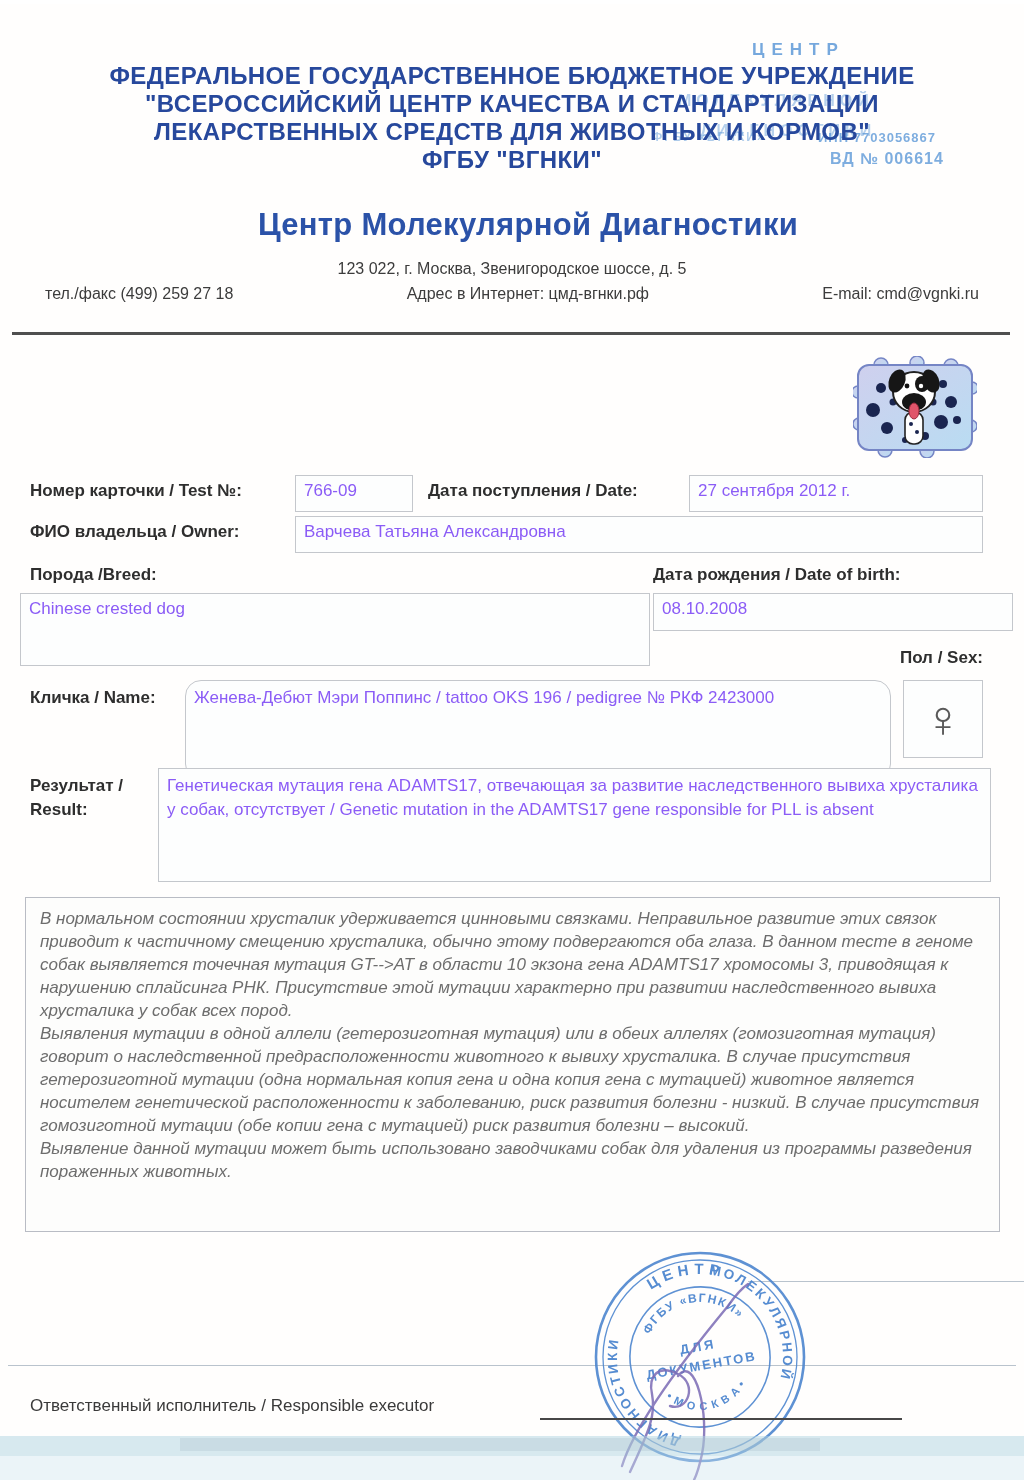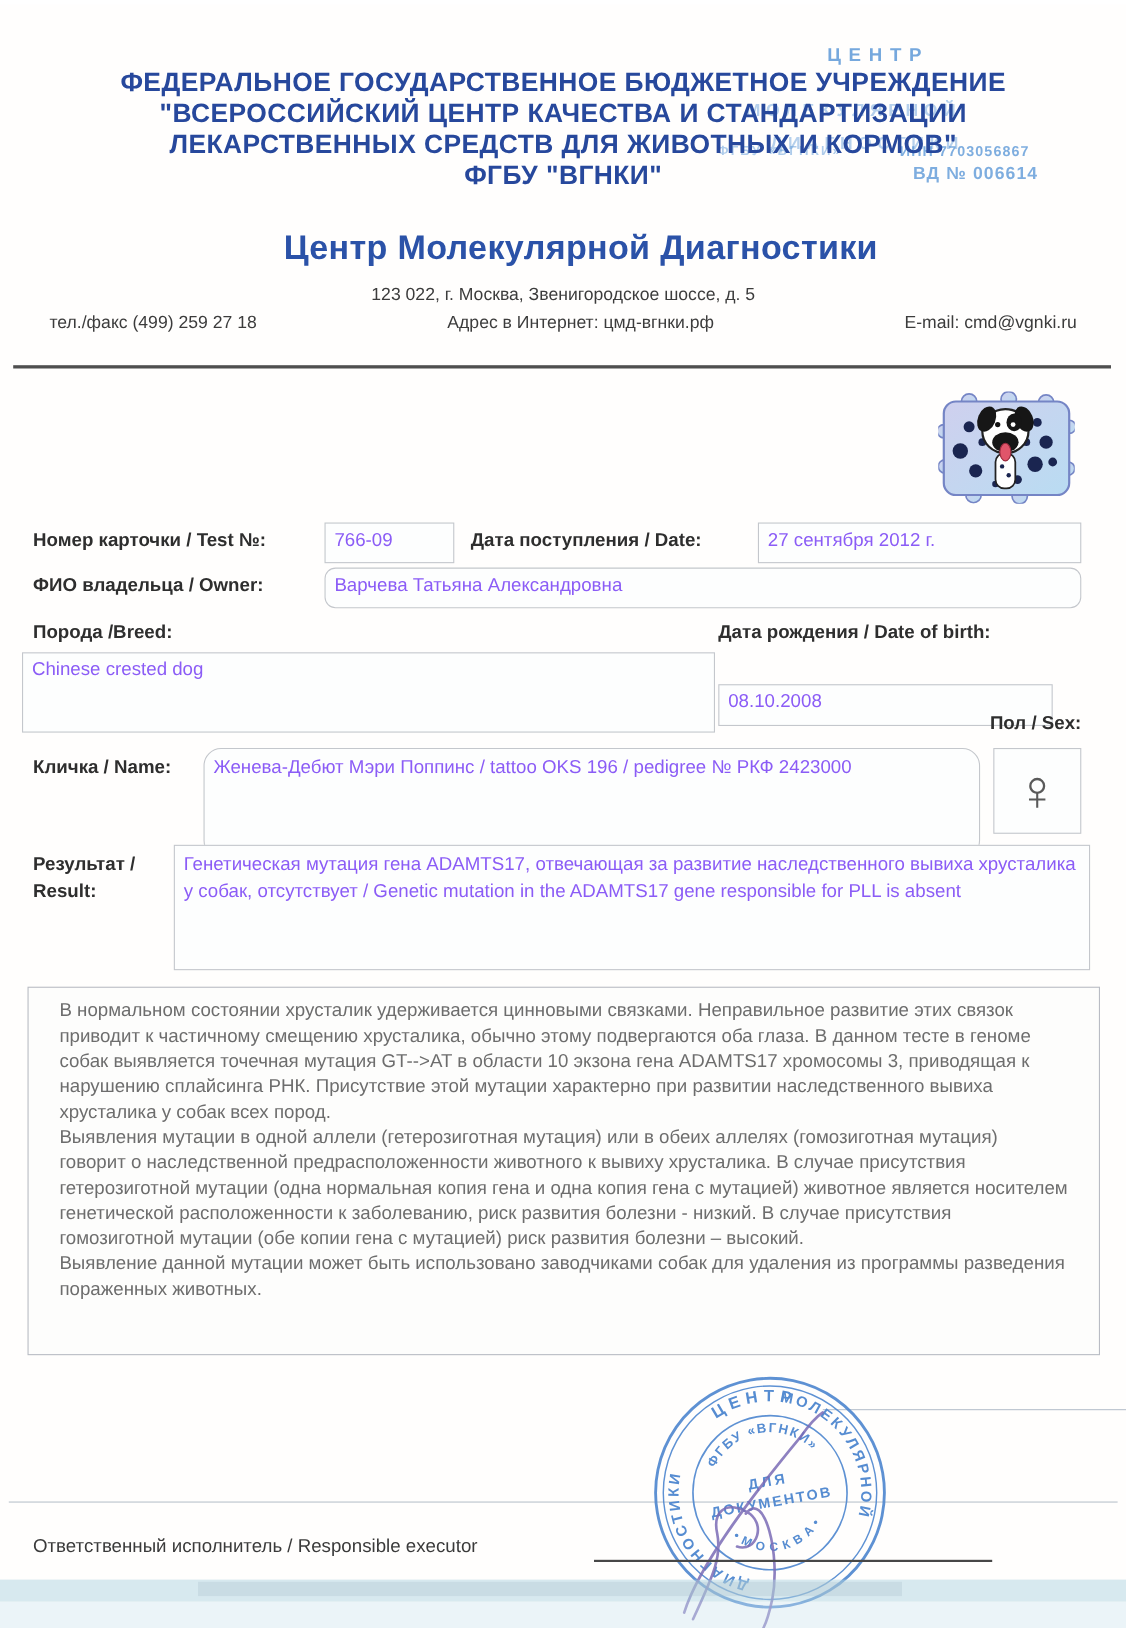--- a/index.html
+++ b/index.html
@@ -29,22 +29,22 @@
   .test-title { top:355px; left:28px; width:780px; font-size:20px; font-weight:bold;
     font-style:italic; color:#3c63b0; line-height:29px; }
   .test-title div { text-decoration:underline; }
 
   
   .lbl { font-size:17px; font-weight:bold; color:#2e2e2e; white-space:nowrap; }
   .box { border:1.5px solid #c4c7cc; background:#fdfefe; font-size:17px; color:#8b5cf6;
     padding:5px 8px; }
 
   .desc-box { top:893px; left:25px; width:975px; height:335px;
-    border:1.5px solid #b9bcc4; background:#fdfdfc; padding:9px 28px;
-    font-size:17px; color:#6d6d6d; line-height:23px; }
+    border:1.5px solid #b9bcc4; background:#fdfdfc; padding:9px 14px;
+    font-size:17px; font-style:italic; color:#6d6d6d; line-height:23px; }
   .desc-box p { margin:0; }
 
   .thin-line { height:1px; background:rgba(115,135,158,.5); }
 
   .footer-label { top:1392px; left:30px; font-size:17px; color:#3a3a3a; }
   .sign-line { top:1414px; left:540px; width:362px; height:2px; background:#474747; }
 
   .band1 { top:1432px; left:0; width:1024px; height:20px; background:rgba(175,212,226,.5); }
   .band2 { top:1452px; left:0; width:1024px; height:28px; background:rgba(205,231,240,.4); }
   .band3 { top:1434px; left:180px; width:640px; height:13px; background:rgba(150,162,172,.28); }
@@ -131,26 +131,26 @@
       </g>
     </g>
   </svg>
 
   <div class="abs lbl" style="top:477px; left:30px;">Номер карточки / Test №:</div>
   <div class="abs box" style="top:471px; left:295px; width:118px; height:37px;">766-09</div>
   <div class="abs lbl" style="top:477px; left:428px;">Дата поступления / Date:</div>
   <div class="abs box" style="top:471px; left:689px; width:294px; height:37px;">27 сентября 2012 г.</div>
 
   <div class="abs lbl" style="top:518px; left:30px;">ФИО владельца / Owner:</div>
-  <div class="abs box" style="top:512px; left:295px; width:688px; height:37px;border-radius:10px;">Варчева Татьяна Александровна</div>
+  <div class="abs box" style="top:512px; left:295px; width:688px; height:37px;">Варчева Татьяна Александровна</div>
 
   <div class="abs lbl" style="top:561px; left:30px;">Порода  /Breed:</div>
   <div class="abs lbl" style="top:561px; left:653px;">Дата рождения / Date of birth:</div>
   <div class="abs box" style="top:589px; left:20px; width:630px; height:73px;">Chinese crested dog</div>
-  <div class="abs box" style="top:618px; left:653px; width:304px; height:38px;">08.10.2008</div>
+  <div class="abs box" style="top:589px; left:653px; width:360px; height:38px;">08.10.2008</div>
   <div class="abs lbl" style="top:644px; left:653px; width:330px; text-align:right;">Пол / Sex:</div>
 
   <div class="abs lbl" style="top:684px; left:30px;">Кличка / Name:</div>
   <div class="abs box" style="top:676px; left:185px; width:706px; height:100px; line-height:24px;border-radius:16px;">Женева-Дебют Мэри Поппинс / tattoo OKS 196 / pedigree № РКФ 2423000</div>
   <div class="abs box female-box" style="top:676px; left:903px; width:80px; height:78px;">
     <span>♀</span>
   </div>
 
   <div class="abs lbl" style="top:772px; left:30px;">Результат /</div>
   <div class="abs lbl" style="top:796px; left:30px;">Result:</div>

